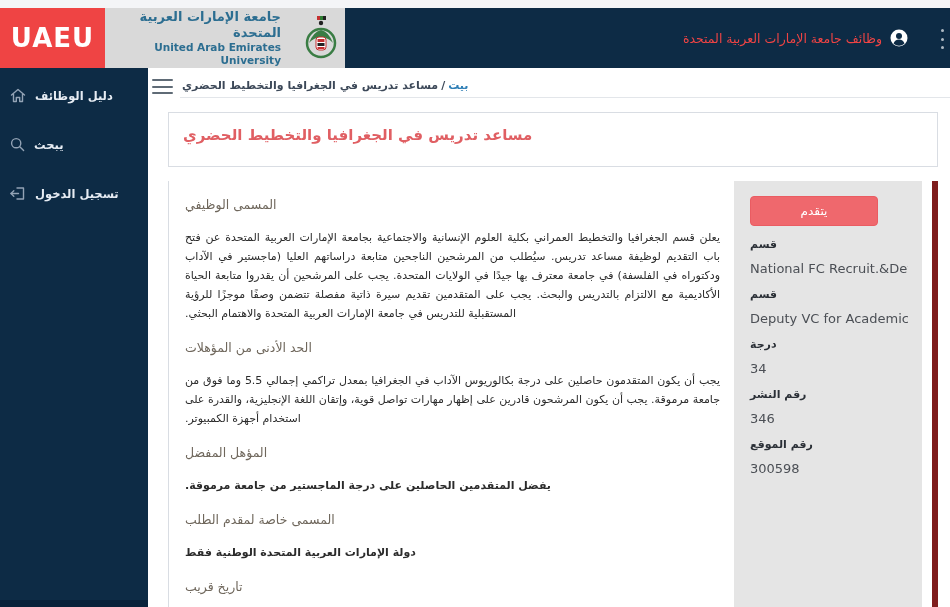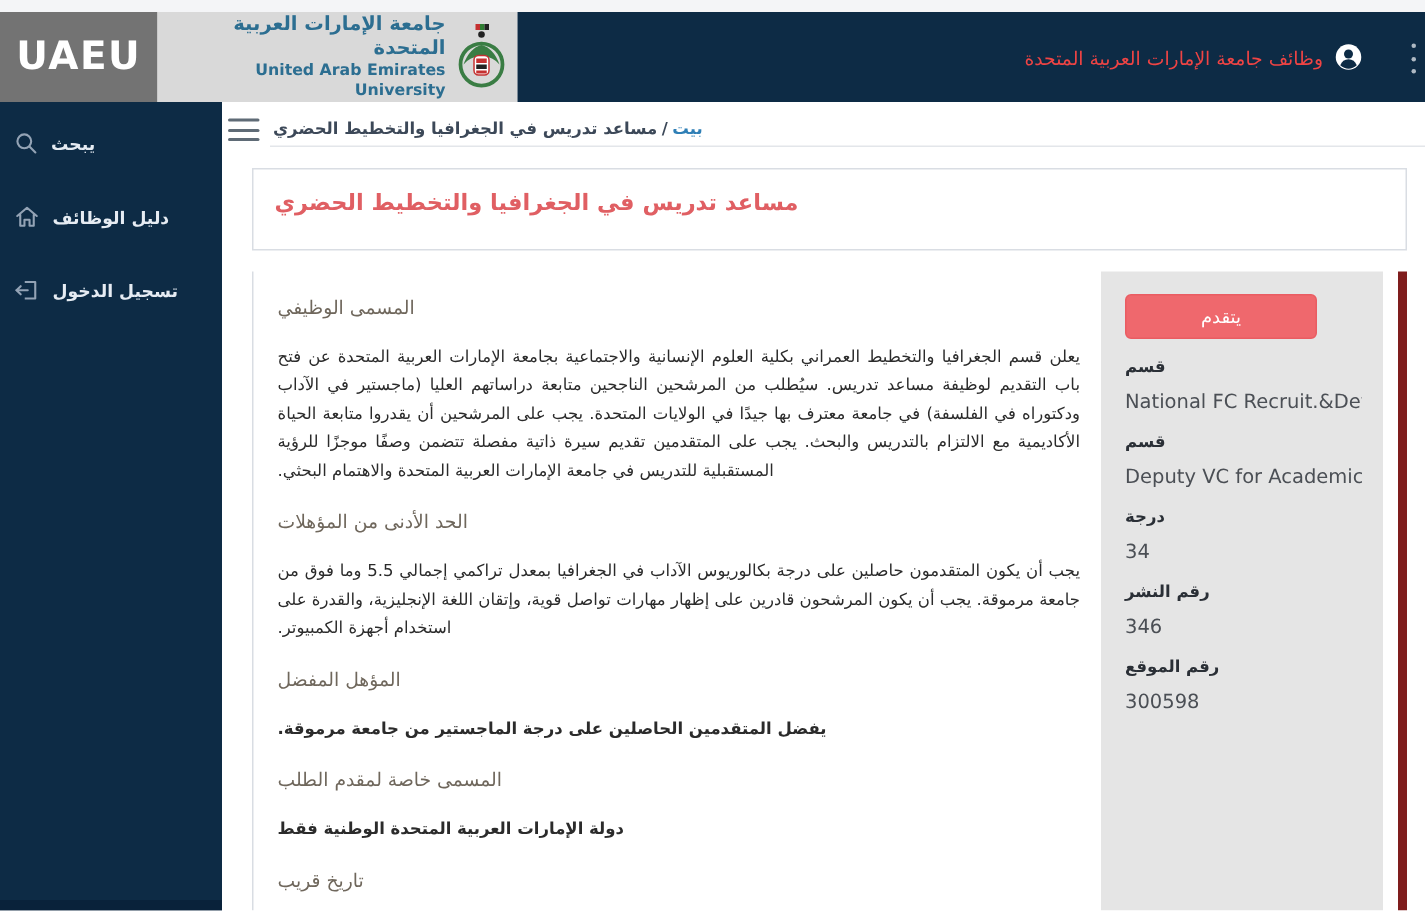--- a/index.html
+++ b/index.html
@@ -5,24 +5,24 @@
   * { box-sizing: border-box; margin: 0; padding: 0; }
   html,body { width: 950px; height: 607px; }
   body { font-family: "DejaVu Sans", sans-serif; background: #fff; overflow: hidden; }
   .page { position: relative; width: 950px; height: 607px; background: #fff; overflow: hidden; }
 
   
   .top-strip { position: absolute; left:0; top:0; width:950px; height:8px; background:#f4f5f7; }
 
   
   .header { position:absolute; left:0; top:8px; width:950px; height:60px; display:flex; }
-  .brand-box { width:105px; height:60px; background:#737373; color:#fff; display:flex; align-items:center; justify-content:center;
+  .brand-box { width:105px; height:60px; background:#ef4444; color:#fff; display:flex; align-items:center; justify-content:center;
                font-size:26px; font-weight:bold; letter-spacing:1px; }
   .logo-box { width:240px; height:60px; background:#d9d9d9; display:flex; align-items:center; justify-content:flex-end; padding:0 6px 0 8px; }
-  .logo-text { text-align:right; margin-right:6px; line-height:1.25; }
+  .logo-text { text-align:right; margin-right:22px; line-height:1.25; }
   .logo-text .ar { color:#2c6e91; font-size:13px; font-weight:bold; direction:rtl; }
   .logo-text .en { color:#2c6e91; font-size:10.5px; font-weight:bold; }
   .emblem { width:36px; height:48px; flex:0 0 auto; }
   .header-bar { flex:1; background:#0d2b45; position:relative; }
   .portal { position:absolute; right:42px; top:0; height:60px; display:flex; flex-direction:row-reverse; align-items:center; gap:8px; }
   .portal-label { color:#ef4444; font-size:12.5px; direction:rtl; white-space:nowrap; }
   .kebab { position:absolute; right:5px; top:21px; width:4px; height:20px; display:flex; flex-direction:column; justify-content:space-between; cursor:pointer; }
   .kebab i { width:3px; height:3px; border-radius:50%; background:#aeb9c3; }
 
   
@@ -99,31 +99,31 @@
       <div class="kebab">
           <i></i>
           <i></i>
           <i></i>
         </div>
     </div>
   </div>
 
   <div class="sidebar">
     <div class="side-item">
+      <svg width="16" height="15" viewBox="0 0 16 15">
+        <path d="M1.5 7 L8 1.5 L14.5 7 M3.5 6.2 V13.5 H6.3 V9.5 H9.7 V13.5 H12.5 V6.2" fill="none" stroke="#93a3b5" stroke-width="1.4" stroke-linecap="round" stroke-linejoin="round"></path>
+      </svg>
+      <span class="side-label">دليل الوظائف</span>
+    </div>
+    <div class="side-item">
       <svg width="15" height="15" viewBox="0 0 15 15">
         <circle cx="6.2" cy="6.2" r="4.6" fill="none" stroke="#93a3b5" stroke-width="1.4"></circle>
         <line x1="9.8" y1="9.8" x2="13.6" y2="13.6" stroke="#93a3b5" stroke-width="1.4" stroke-linecap="round"></line>
       </svg>
       <span class="side-label">يبحث</span>
-    </div>
-    <div class="side-item">
-      <svg width="16" height="15" viewBox="0 0 16 15">
-        <path d="M1.5 7 L8 1.5 L14.5 7 M3.5 6.2 V13.5 H6.3 V9.5 H9.7 V13.5 H12.5 V6.2" fill="none" stroke="#93a3b5" stroke-width="1.4" stroke-linecap="round" stroke-linejoin="round"></path>
-      </svg>
-      <span class="side-label">دليل الوظائف</span>
     </div>
     <div class="side-item">
       <svg width="16" height="15" viewBox="0 0 16 15">
         <path d="M6.5 2 H13.5 V13 H6.5" fill="none" stroke="#93a3b5" stroke-width="1.4" stroke-linejoin="round"></path>
         <line x1="1" y1="7.5" x2="8.5" y2="7.5" stroke="#93a3b5" stroke-width="1.4" stroke-linecap="round"></line>
         <path d="M3.8 4.8 L1 7.5 L3.8 10.2" fill="none" stroke="#93a3b5" stroke-width="1.4" stroke-linecap="round" stroke-linejoin="round"></path>
       </svg>
       <span class="side-label">تسجيل الدخول</span>
     </div>
     <div class="side-foot"></div>

